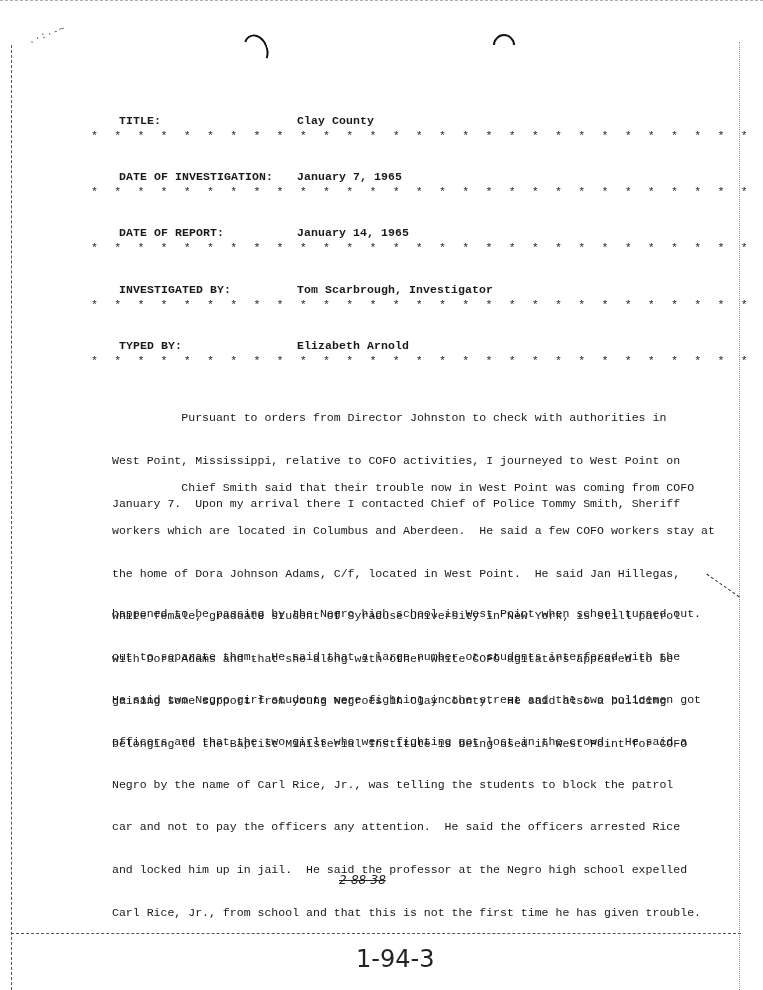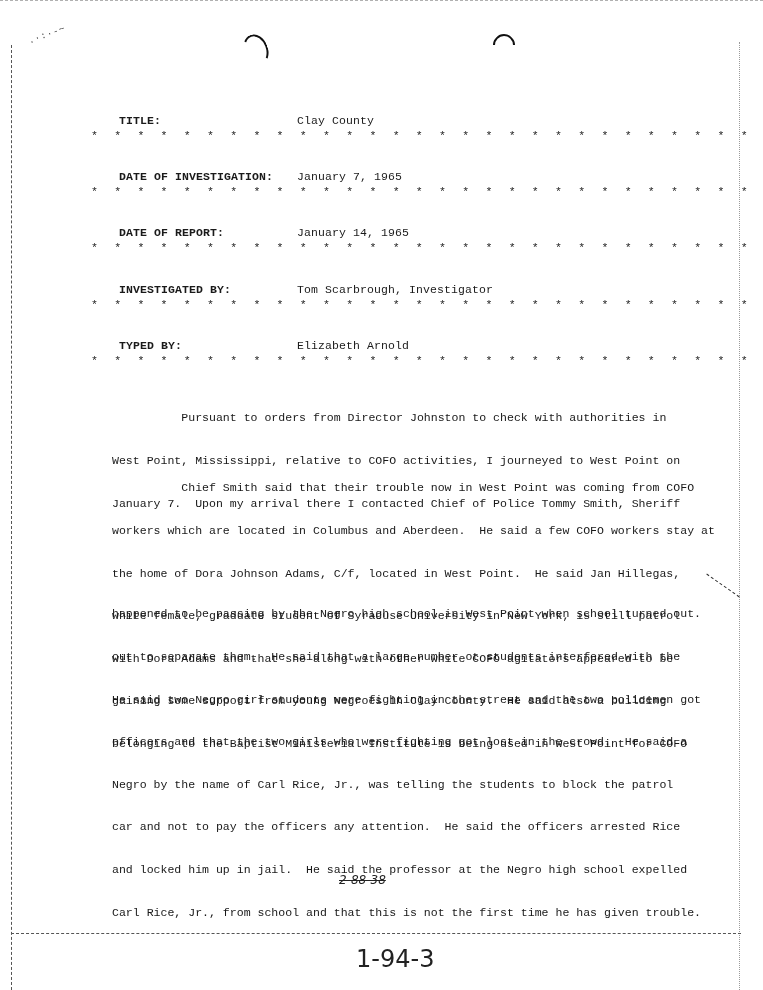--- a/index.html
+++ b/index.html
@@ -61,21 +61,21 @@
     left: 91px;
     font-size: 11.5px;
     font-weight: bold;
     white-space: pre;
     letter-spacing: 0.1px;
   }
   .hdr-label {
     display: inline-block;
     width: 178px;
   }
-  .hdr-val { font-weight: normal; }
+  .hdr-val { font-weight: bold; }
   .stars {
     position: absolute;
     left: 91px;
     font-size: 11.5px;
     letter-spacing: 4.7px;
     white-space: pre;
     color: #222;
   }
   .body-text {
     position: absolute;

